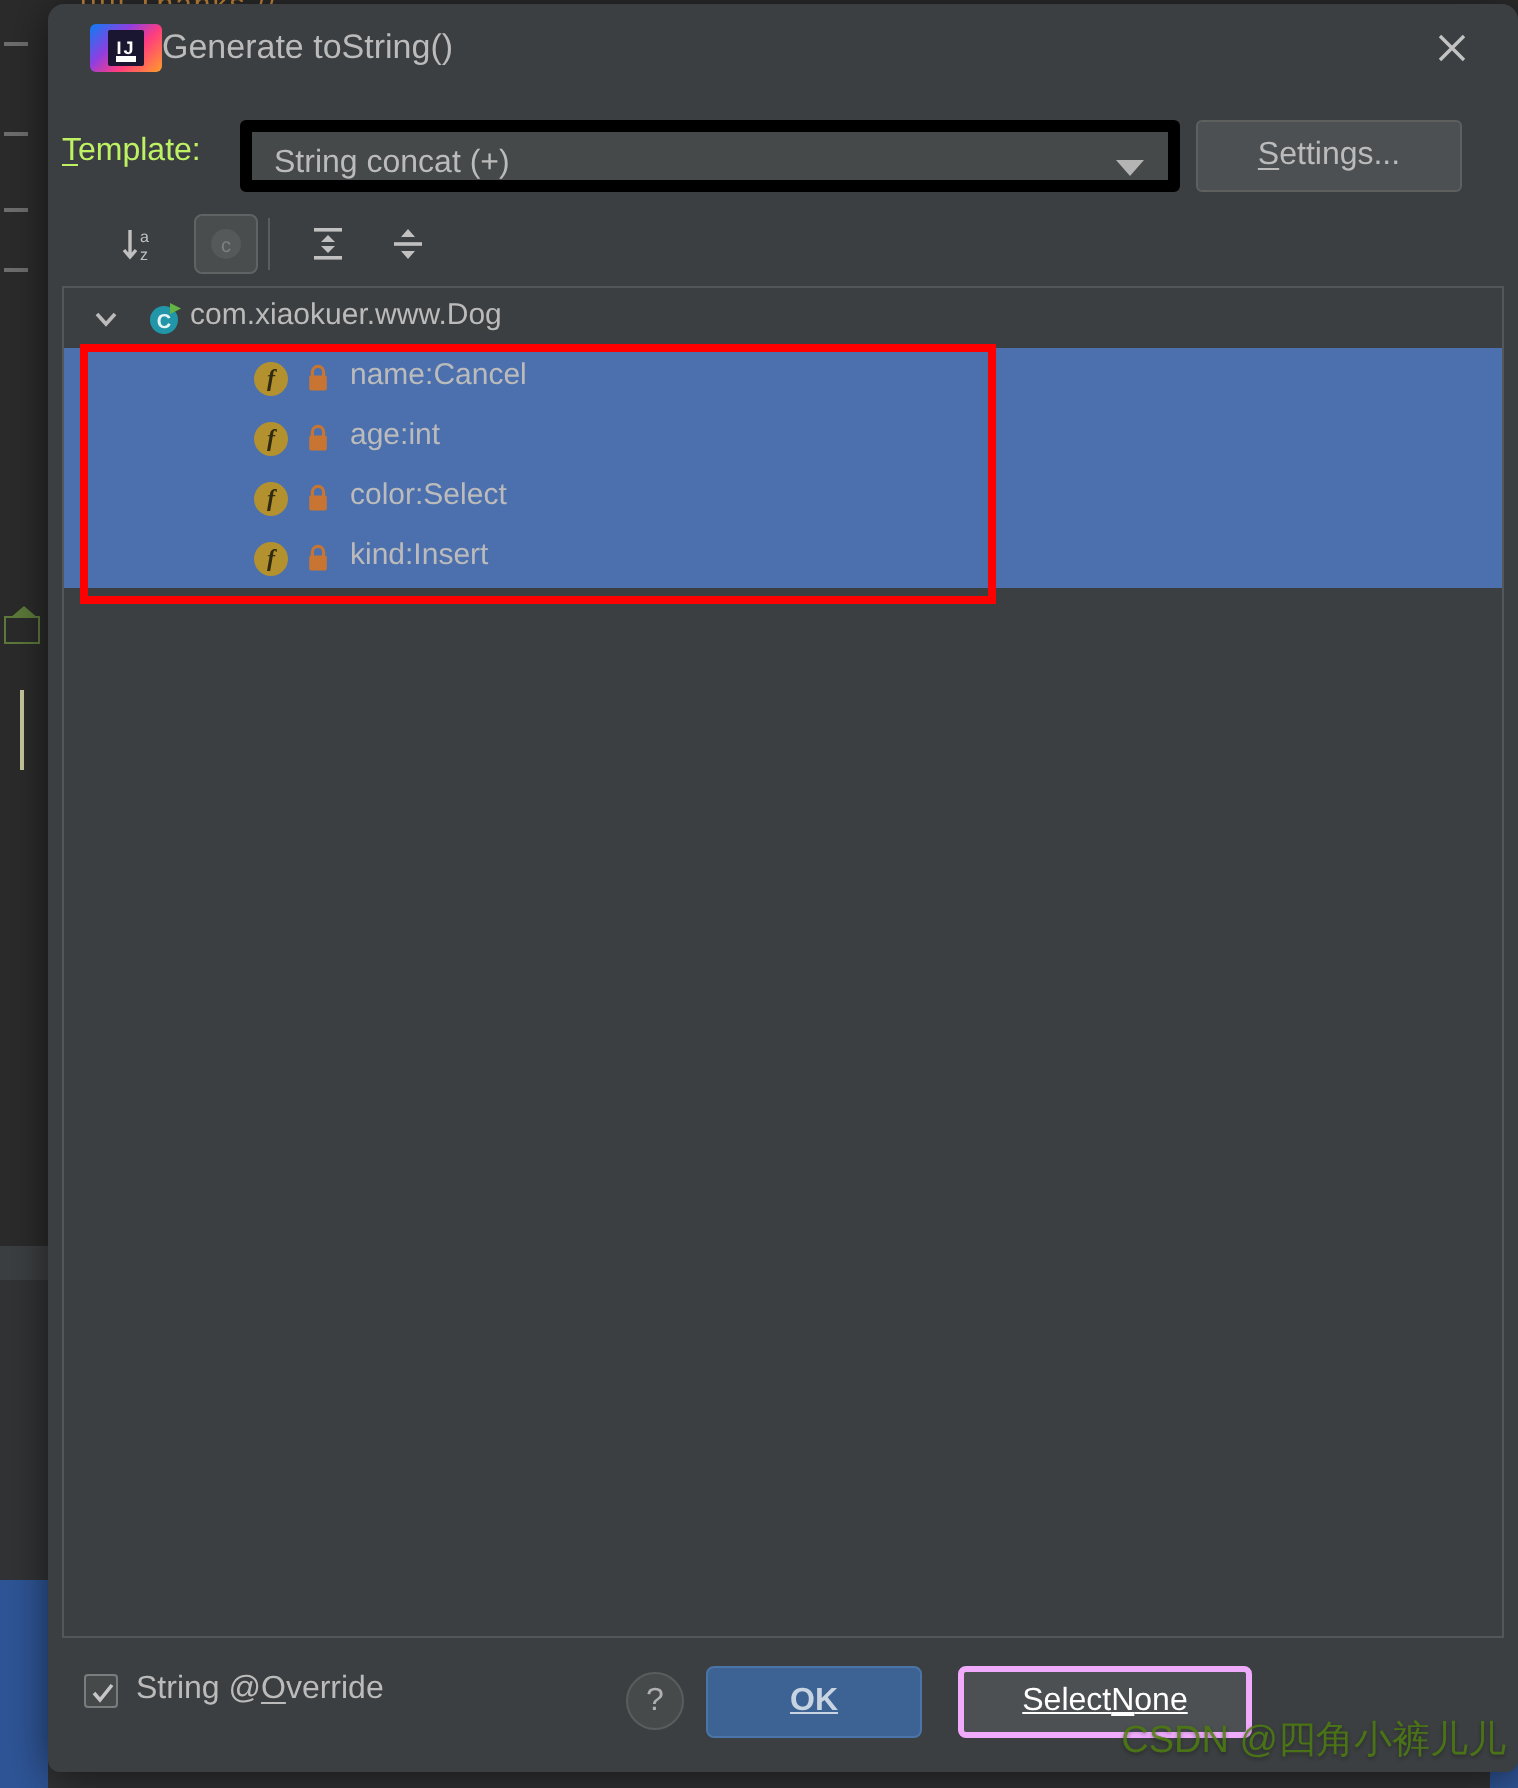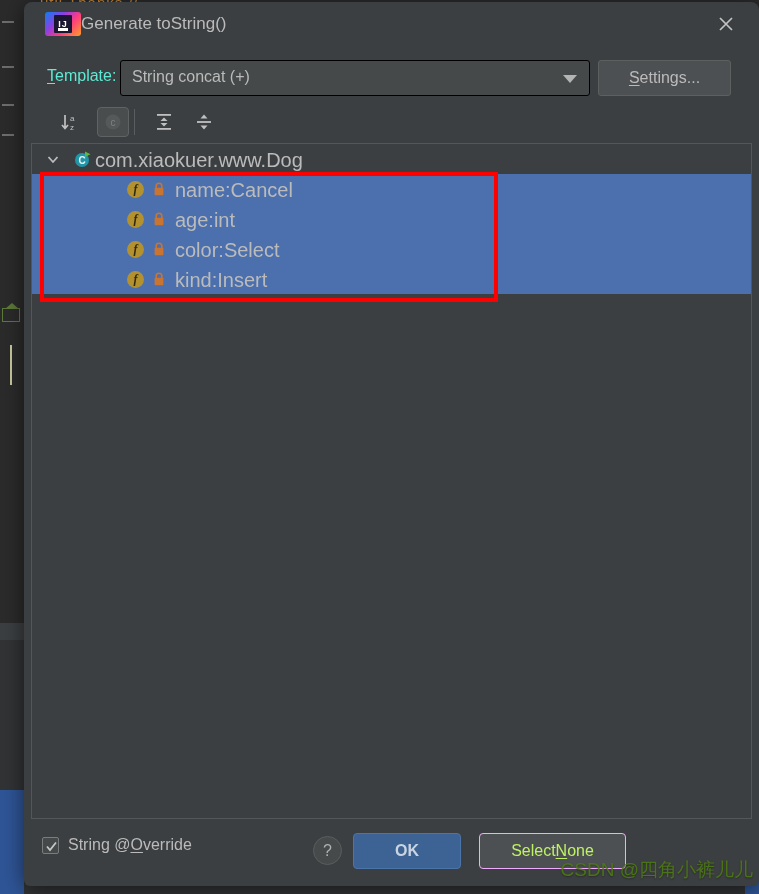--- a/index.html
+++ b/index.html
@@ -155,30 +155,29 @@
   
   #template-row {
     position: absolute;
     left: 0; top: 58px;
     width: 100%; height: 36px;
   }
   #template-label {
     position: absolute;
     left: 7px; top: 7px;
     font-size: 16px;
-    color: #5eead4;
-    margin-left: 16px;
+    color: #bef264;
   }
   #template-label u { text-decoration-thickness: 1px; text-underline-offset: 2px; }
   #template-combo {
     position: absolute;
     left: 96px; top: 0;
     width: 470px; height: 36px;
     background: #45494a;
-    border: 1px solid #000000;
+    border: 6px solid #000000;
     border-radius: 3px;
     cursor: pointer;
   }
   #template-combo-value {
     position: absolute;
     left: 11px; top: 7px;
     font-size: 16px;
     color: #bbbbbb;
     white-space: nowrap;
   }
@@ -251,21 +250,21 @@
     align-items: center;
     cursor: pointer;
   }
   .tree-row.selected { background: #4c70ad; }
   .tree-row .twisty {
     position: absolute;
     left: 14px; top: 8px;
     width: 14px; height: 14px;
   }
   .tree-label {
-    font-size: 20px;
+    font-size: 15px;
     color: #bbbbbb;
     white-space: nowrap;
   }
   #root-row .tree-label { position: absolute; left: 63px; top: 5px; }
   .class-icon {
     position: absolute;
     left: 42px; top: 7px;
     width: 17px; height: 17px;
   }
   .field-row .field-icon {
@@ -350,35 +349,36 @@
     height: 36px;
     top: 5px;
     border-radius: 4px;
     font-size: 16px;
     display: flex;
     align-items: center;
     justify-content: center;
     cursor: pointer;
     white-space: nowrap;
     font-family: "Liberation Sans", sans-serif;
+    text-decoration: underline;
   }
   #ok-button {
     left: 329px;
     width: 108px;
     background: #3c6394;
     border: 1px solid #4b74a8;
     color: #c9d4e2;
     font-weight: bold;
   }
   #select-none-button {
     left: 455px;
     width: 147px;
     background: #4c5052;
-    border: 1px solid #f0abfc;
-    color: #bef264;
+    border: 3px solid #f0abfc;
+    color: #ffffff;
   }
   #cancel-button {
     left: 618px;
     width: 110px;
     background: #4c5052;
     border: 1px solid #5e6060;
     color: #bbbbbb;
   }
   .dlg-btn u { text-decoration-thickness: 1px; text-underline-offset: 2px; }
 

